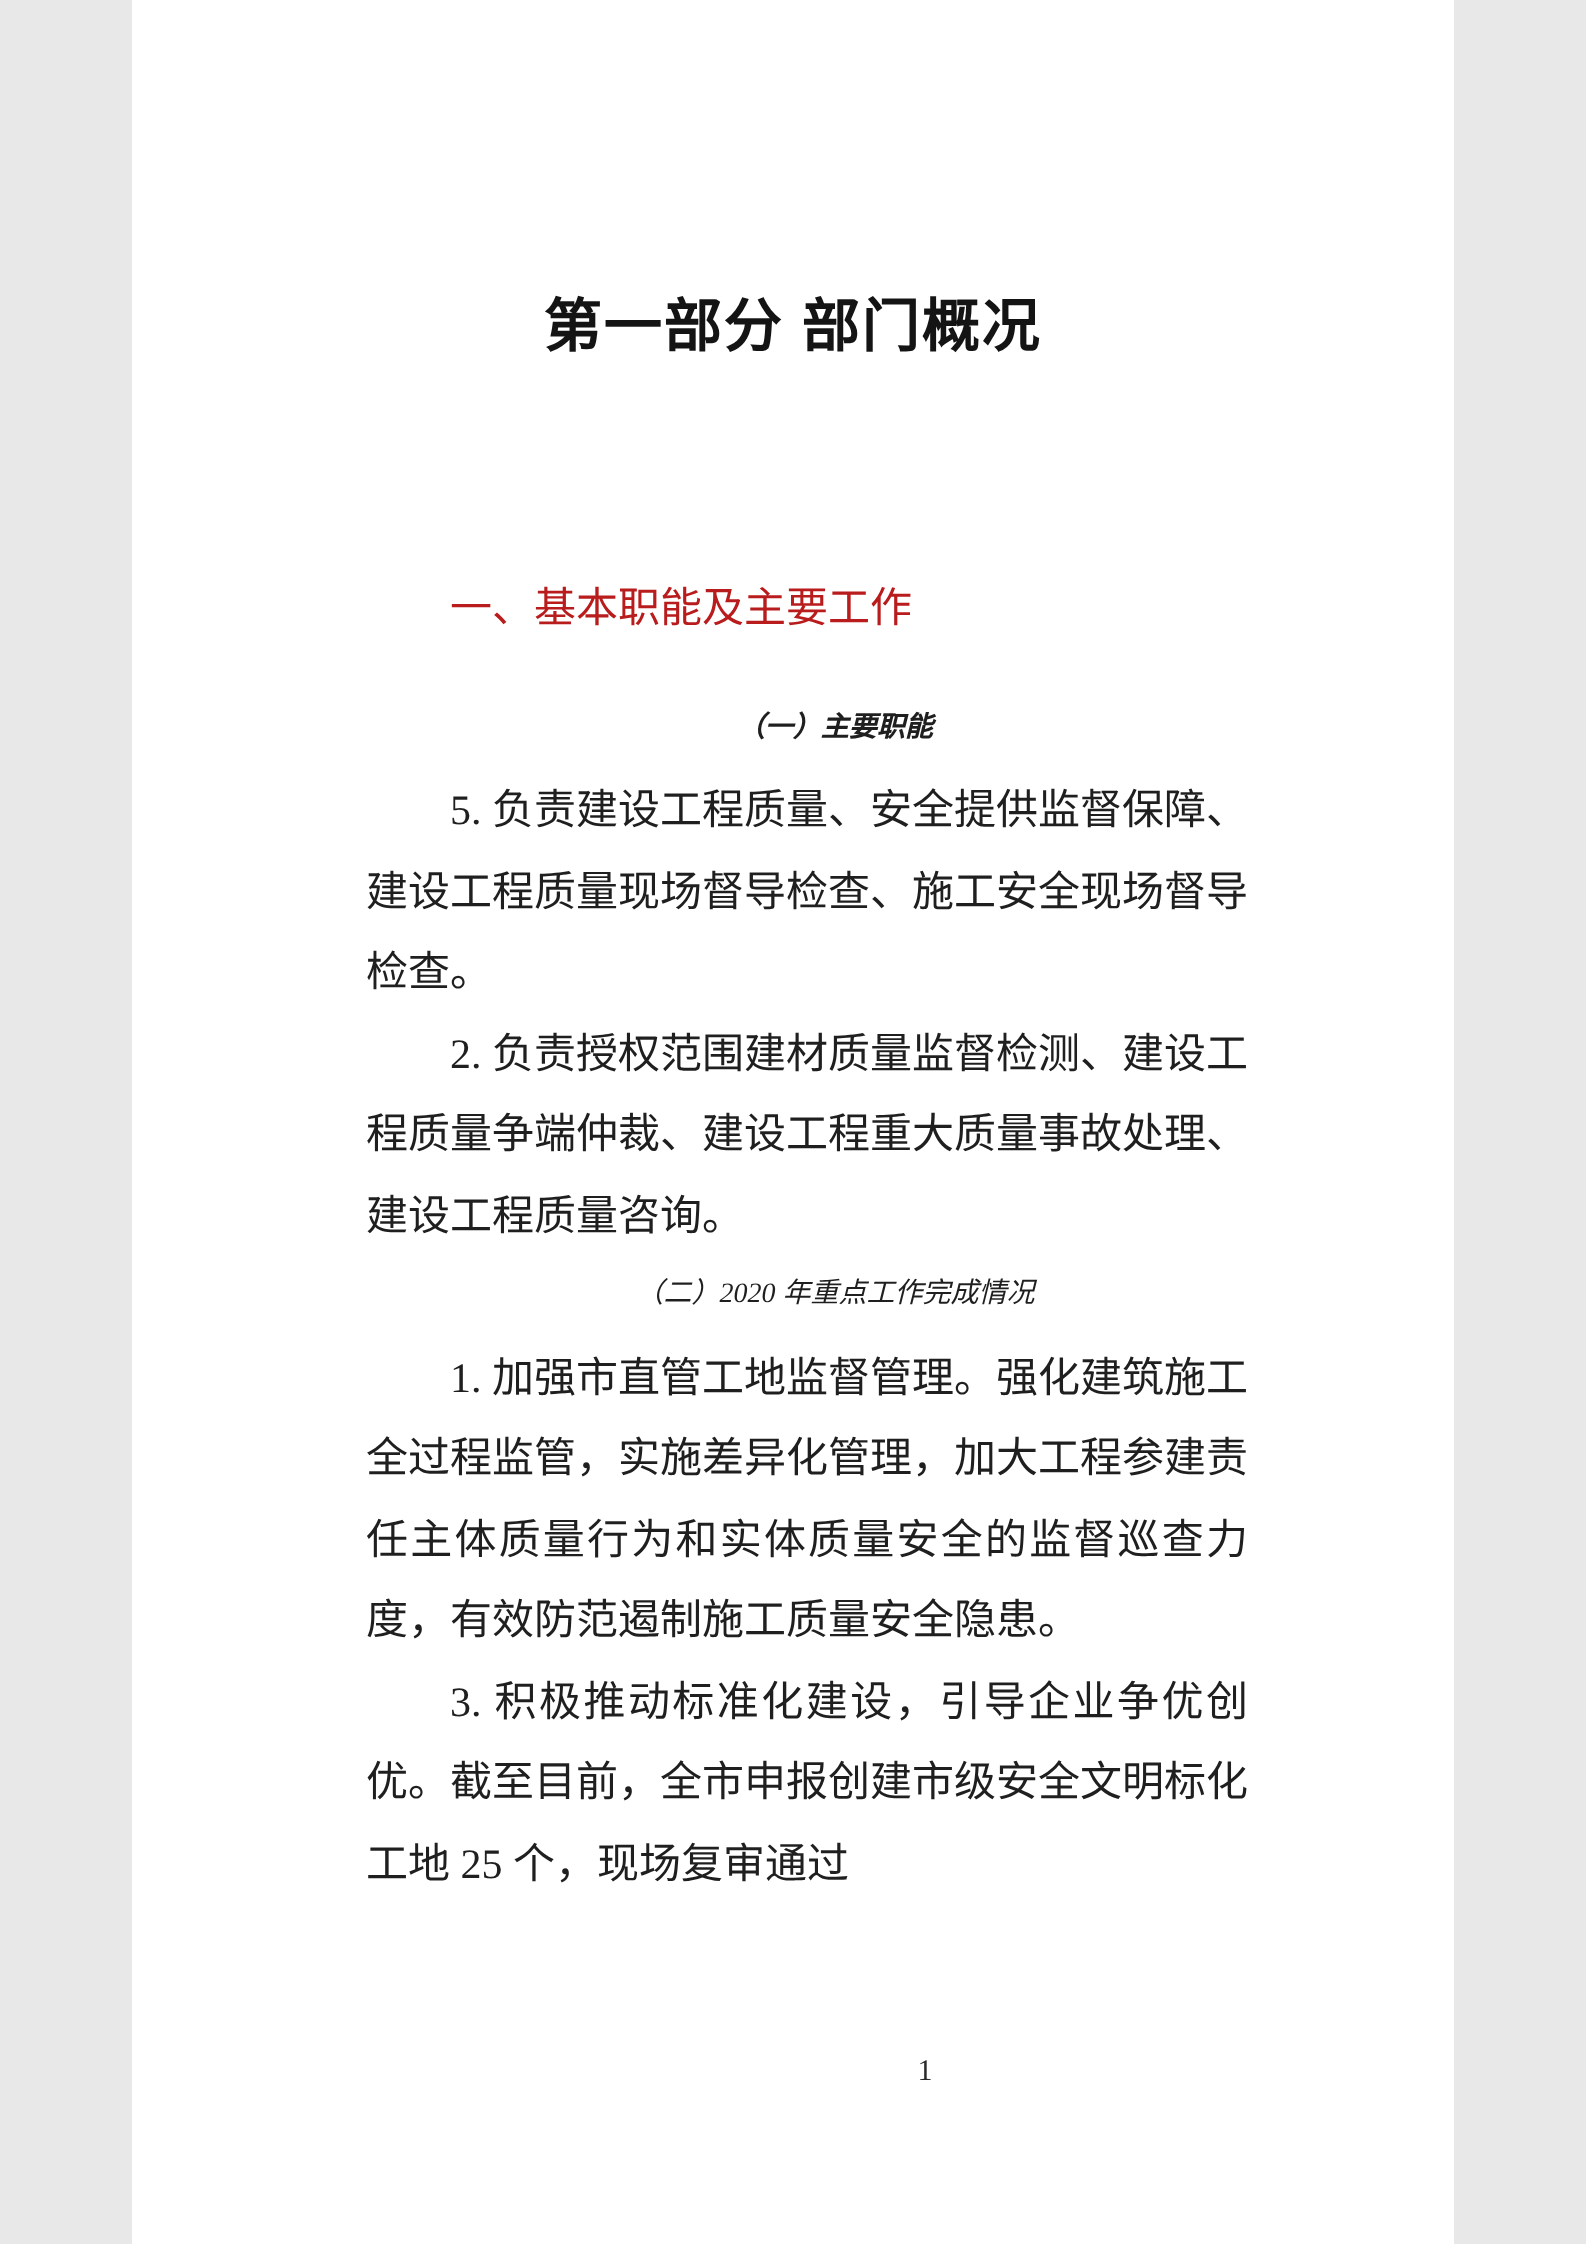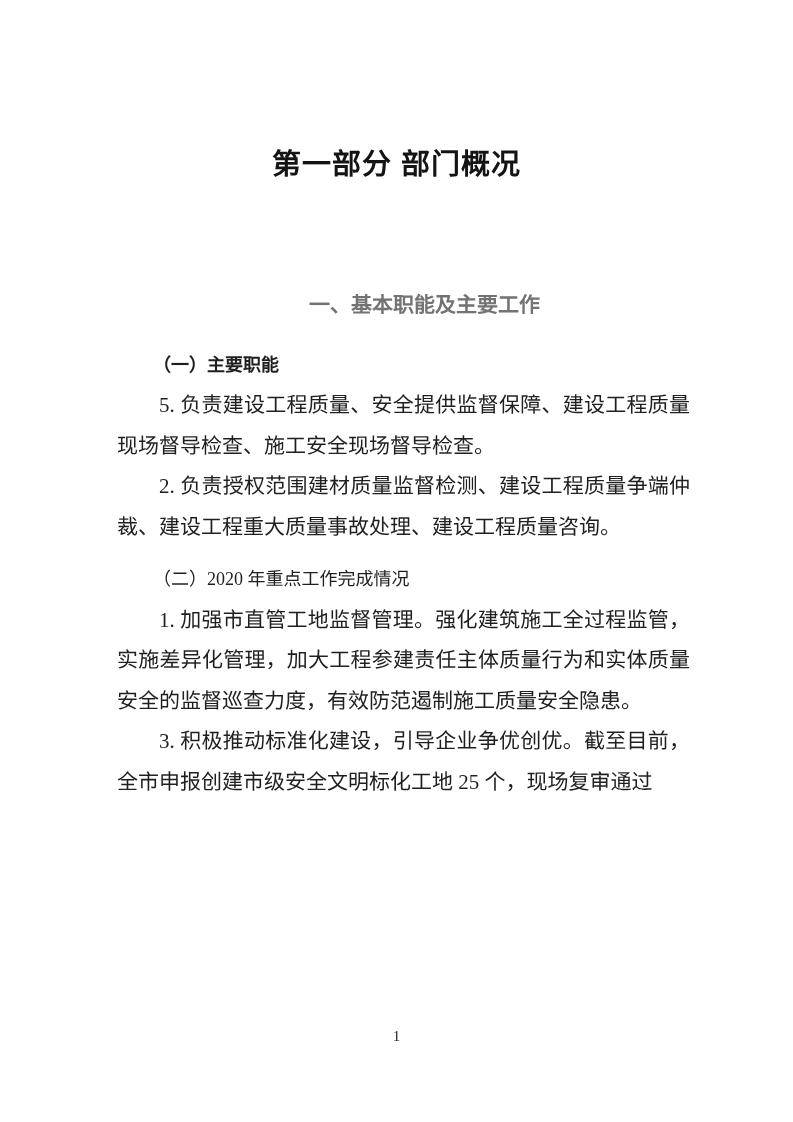--- a/index.html
+++ b/index.html
@@ -2,21 +2,21 @@
 <html lang="zh-CN"><head>
 <meta charset="utf-8">
 <style>
   html, body {
     margin: 0;
     padding: 0;
     background: #e8e8e8;
   }
   .page {
     position: relative;
-    width: 793px;
+    width: 661px;
     height: 1122px;
     margin: 0 auto;
     background: #ffffff;
     overflow: hidden;
     color: #1f1f1f;
   }
   .doc-title {
     padding-top: 146px;
     text-align: center;
     font-family: "Liberation Sans", "DejaVu Sans", sans-serif;
@@ -30,37 +30,38 @@
     margin: 103px 103px 0 117px; 
     font-family: "Liberation Serif", "DejaVu Serif", serif;
     font-size: 21px;
     line-height: 40.5px;
     text-align: justify;
     color: #1f1f1f;
   }
   .section-heading {
     margin: 0;
     font-family: "Liberation Sans", "DejaVu Sans", sans-serif;
-    font-weight: bold;
+    font-weight: normal;
     font-size: 21px;
     line-height: 40.5px;
     text-indent: 2em;
-    color: #737373;
-    text-align: center;
+    color: #b91c1c;
+    text-align: left;
   }
   .sub-heading {
     margin: 19px 0 0 0;
     font-weight: bold;
-    font-size: 18px;
+    font-size: 14px;
     line-height: 40.5px;
     text-indent: 2em;
-    text-align: left;
+    text-align: center;
+    font-style: italic;
   }
   .sub-heading.light {
-    margin-top: 12px;
+    margin-top: 0;
     font-weight: normal;
   }
   .content p.body-para {
     margin: 0;
     text-indent: 2em;
   }
   .page-footer {
     position: absolute;
     top: 1026px;
     left: 0;

